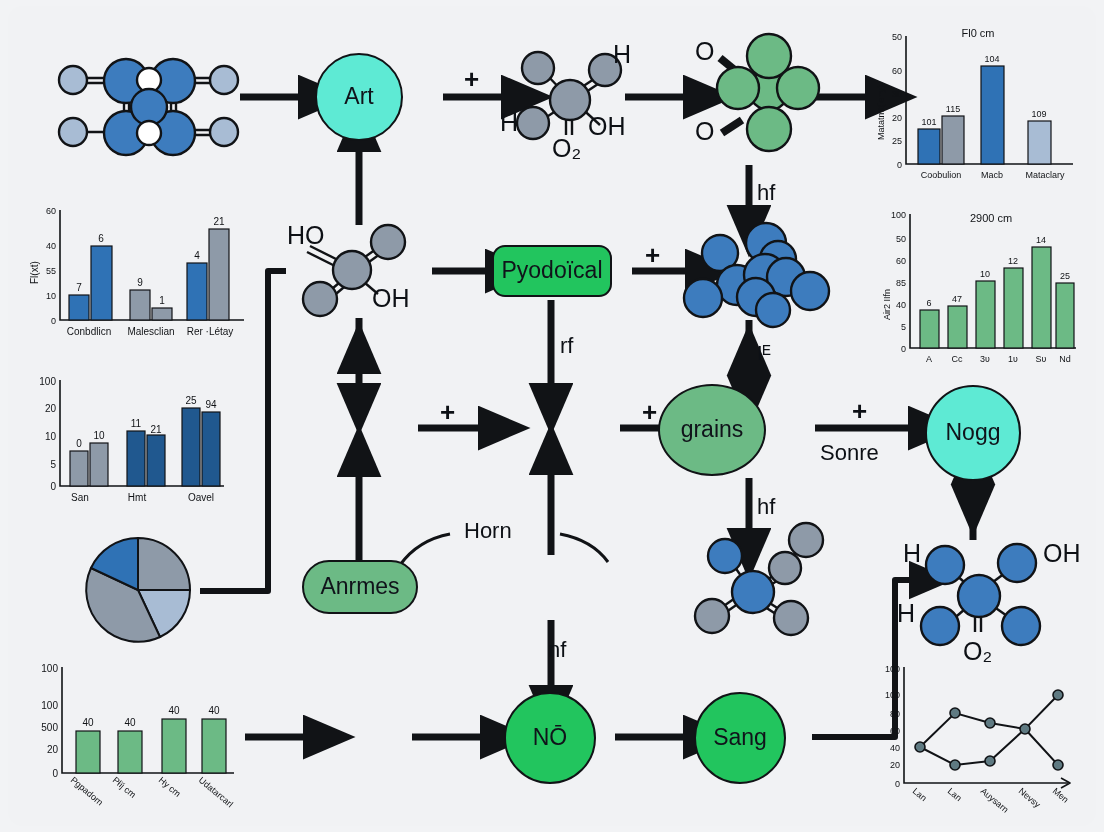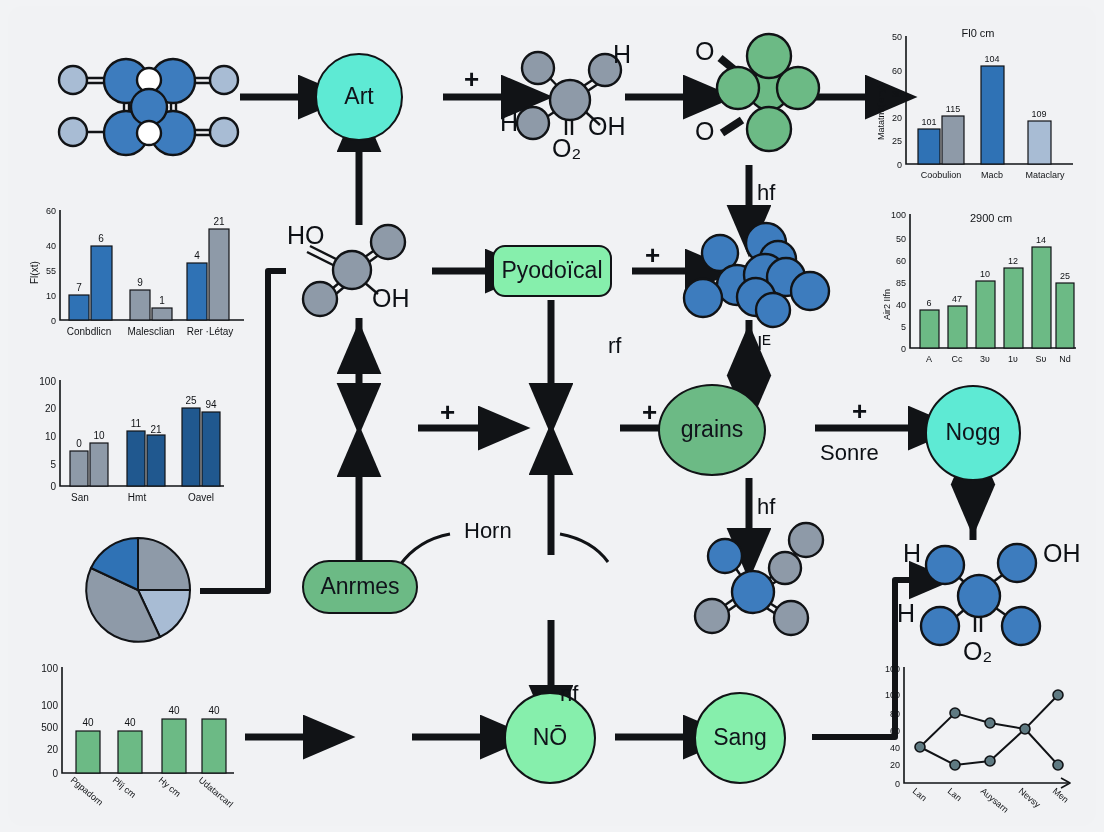--- a/index.html
+++ b/index.html
@@ -10,21 +10,21 @@
   .node{position:absolute;display:flex;align-items:center;justify-content:center;
         text-align:center;color:#10131a;border:2.5px solid #111316;box-sizing:border-box;
         font-size:23px;line-height:1.12;}
   .n-circle{border-radius:50%;}
   .n-ellipse{border-radius:50%;}
   .n-round{border-radius:13px;}
   .n-stadium{border-radius:40px;}
   .n-rect{border-radius:2px;}
   .blue{background:#5eead4;}
   .green{background:#6cba85;}
-  .gray{background:#86efac;}
+  .gray{background:#22c55e;}
   .lbl{position:absolute;font-size:22px;color:#0d1015;white-space:nowrap;}
   .plus{position:absolute;font-size:26px;font-weight:600;color:#0d1015;}
   svg{position:absolute;left:0;top:0;overflow:visible;}
   .atom{stroke:#111316;stroke-width:2.4;}
   .bond{stroke:#111316;stroke-width:2.4;fill:none;}
   .atxt{font-family:"Liberation Sans",sans-serif;font-size:25px;fill:#0d1015;}
   .chart{position:absolute;}
   .ctxt{font-family:"Liberation Sans",sans-serif;fill:#111316;}
   .cax{stroke:#111316;stroke-width:1.6;fill:none;}
   .bar-b{fill:#2f72b5;stroke:#111316;stroke-width:1.2;}
@@ -261,24 +261,24 @@
       <span>Sang</span>
     </div>
 
   <div class="plus" style="left:464px;top:64px;">+</div>
   <div class="plus" style="left:645px;top:240px;">+</div>
   <div class="plus" style="left:440px;top:397px;">+</div>
   <div class="plus" style="left:642px;top:397px;">+</div>
   <div class="plus" style="left:852px;top:396px;">+</div>
 
   <div class="lbl" style="left:757px;top:180px;">hf</div>
-  <div class="lbl" style="left:560px;top:333px;margin-left:48px;">rf</div>
-  <div class="lbl" style="left:757px;top:332px;font-size:20px;">Iᴱ</div>
+  <div class="lbl" style="left:560px;top:333px;">rf</div>
+  <div class="lbl" style="left:757px;top:342px;font-size:20px;">Iᴱ</div>
   <div class="lbl" style="left:757px;top:494px;">hf</div>
-  <div class="lbl" style="left:560px;top:637px;margin-top:44px;">nf</div>
+  <div class="lbl" style="left:548px;top:637px;">nf</div>
   <div class="lbl" style="left:464px;top:518px;">Horn</div>
   <div class="lbl" style="left:820px;top:440px;">Sonre</div>
 
   <svg class="chart" style="left:868px;top:22px;" width="220" height="165">
     <path class="cax" d="M38 14 L38 142 L205 142"></path>
     <g class="ctxt" font-size="9" text-anchor="end">
       <text x="34" y="146">0</text>
         <text x="34" y="122">25</text>
         <text x="34" y="99">20</text>
       <text x="34" y="75">30</text>

